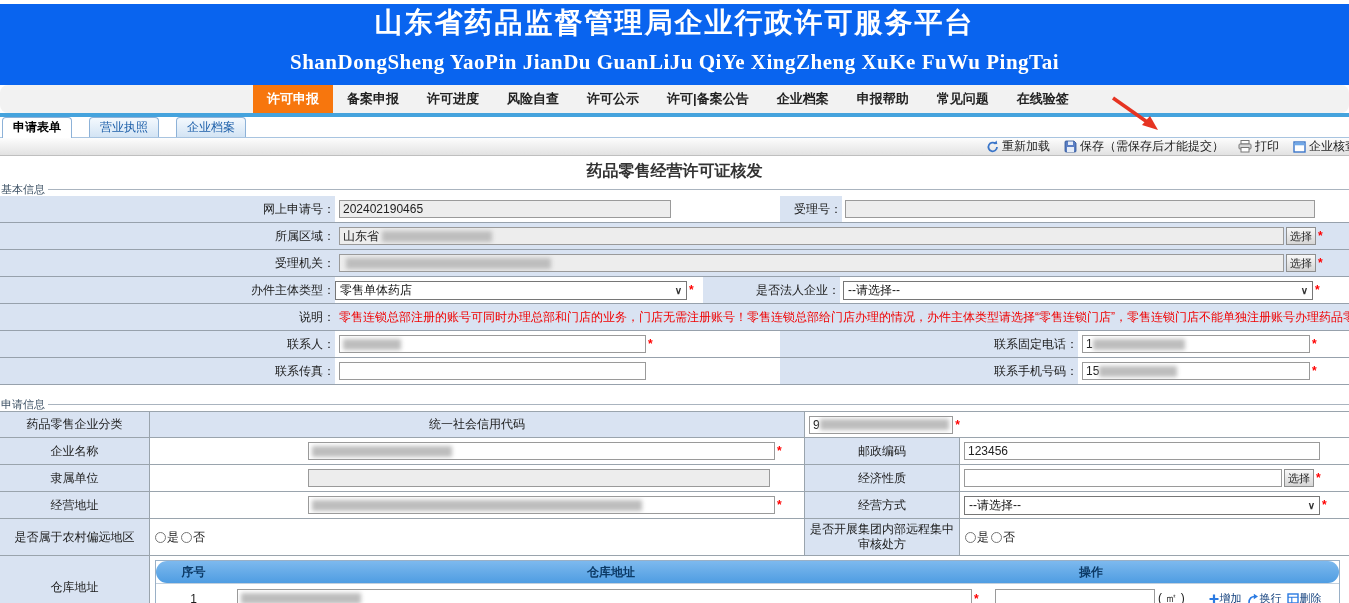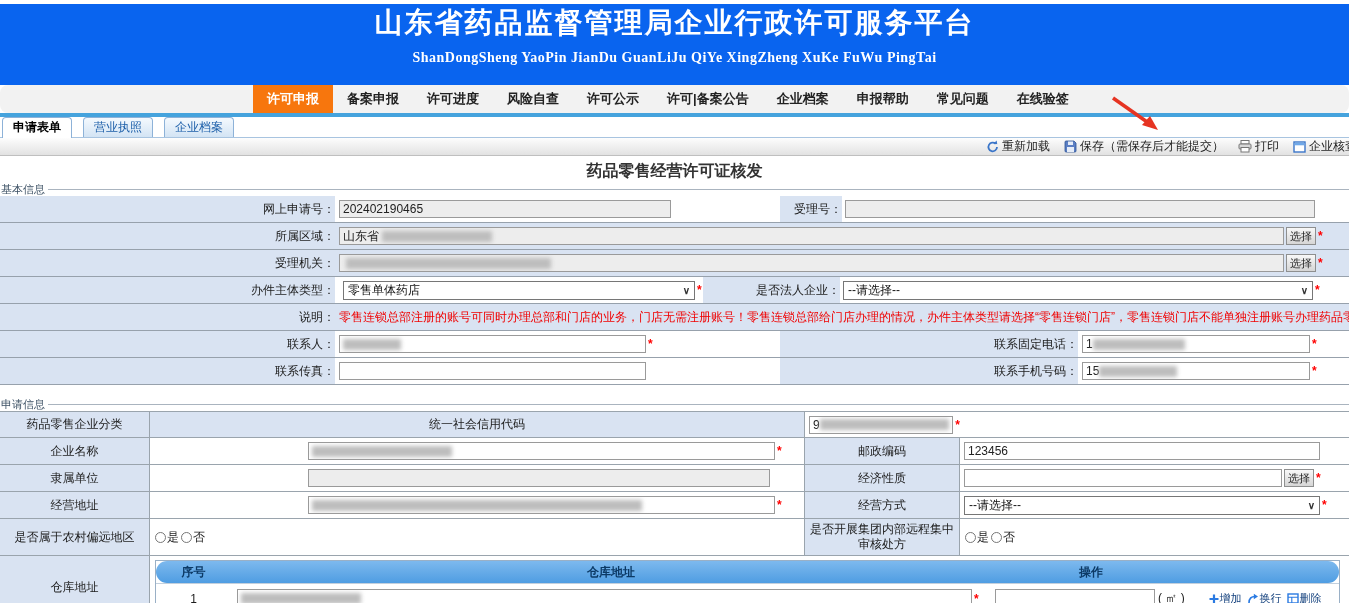--- a/index.html
+++ b/index.html
@@ -4,31 +4,31 @@
 <style>
   * { margin:0; padding:0; box-sizing:border-box; }
   html,body { background:#fff; }
   body { font-family:"Liberation Sans", sans-serif; font-size:12px; color:#1c1c1c; }
   .page { position:relative; width:1349px; height:603px; overflow:hidden; background:#fff; }
 
   
   .top-strip { height:4px; background:#fff; }
   .hdr { height:81px; background:#0964ef; text-align:center; color:#fff; }
   .hdr-title { font-family:"DejaVu Serif", serif; font-size:28px; font-weight:bold; letter-spacing:2px; }
-  .hdr-sub { font-family:"Liberation Serif", serif; font-size:14px; font-weight:600; margin-top:8px; letter-spacing:0.5px; }
+  .hdr-sub { font-family:"Liberation Serif", serif; font-size:21px; font-weight:600; margin-top:8px; letter-spacing:0.5px; }
 
   
   .nav { height:28px; background:#f2f2f2; display:flex; align-items:stretch; padding-left:253px;border-radius:8px; }
   .nav-item { display:flex; align-items:center; padding:0 14px; font-size:13px; font-weight:bold; color:#222; cursor:pointer; white-space:nowrap; }
   .nav-item.active { background:#f7760d; color:#fff; }
   .nav-line { height:4px; background:#45a3dd; }
 
   
   .tabstrip { height:21px; background:#fff; border-bottom:1px solid #a8c4e0; display:flex; align-items:flex-end; padding-left:2px; }
-  .tab { height:20px; line-height:18px; padding:0 10px; margin-right:11px; border:1px solid #8db2d8; border-bottom:none; border-radius:4px 4px 0 0;
+  .tab { height:20px; line-height:18px; padding:0 10px; margin-right:17px; border:1px solid #8db2d8; border-bottom:none; border-radius:4px 4px 0 0;
          background:linear-gradient(#f4f9fe,#d3e4f4); color:#1d5fa9; font-size:12px; cursor:pointer; }
   .tab.active { background:#fff; color:#000; font-weight:bold; margin-bottom:-1px; height:21px; }
 
   
   .toolbar { height:18px; background:linear-gradient(#fdfdfd,#e2e2e2); border-bottom:1px solid #bfbfbf; display:flex; justify-content:flex-end; align-items:center; gap:14px; padding-right:2px; overflow:hidden; }
   .tool { display:flex; align-items:center; gap:3px; color:#222; font-size:12px; cursor:pointer; white-space:nowrap; }
   .tool.cut { margin-right:-10px; }
   .red-arrow { position:absolute; left:1100px; top:92px; width:75px; height:48px; pointer-events:none; z-index:5; }
 
   
@@ -190,21 +190,21 @@
           <span class="rd" style="width:205px;"></span>
         </span>
       <span class="btn-sel">选择</span>
       <span class="req">*</span>
     </div>
   </div>
 
   <div class="br" style="grid-template-columns:335px 368px 137px 1fr;">
     <div class="bl">办件主体类型：</div>
     <div class="wc">
-      <span class="sel" style="width:352px;margin-left:8px;">
+      <span class="sel" style="width:352px;margin-left:0;">
           <span>零售单体药店</span>
           <span class="arr">∨</span>
         </span>
       <span class="req">*</span>
     </div>
     <div class="bl">是否法人企业：</div>
     <div class="wc">
       <span class="sel" style="width:470px;margin-left:3px;">
           <span>--请选择--</span>
           <span class="arr">∨</span>

